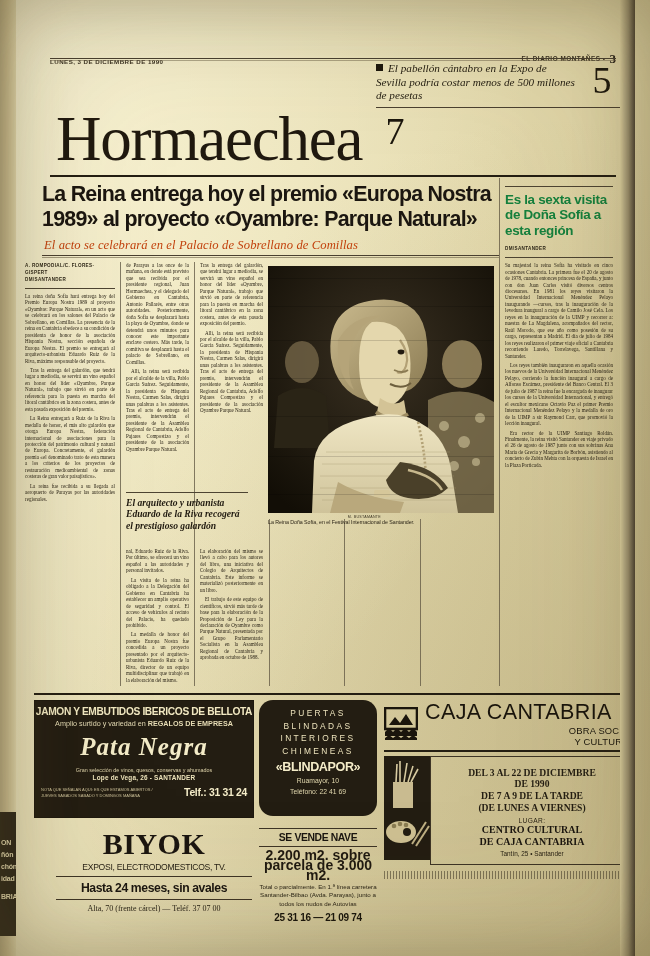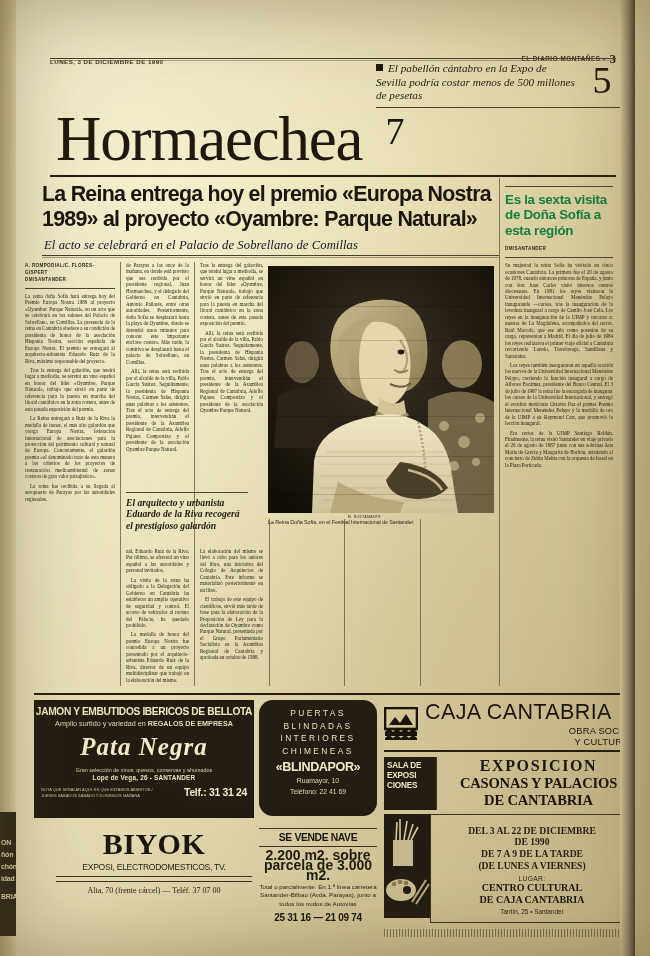--- a/index.html
+++ b/index.html
@@ -99,21 +99,21 @@
 
   
   .headline{
     position:absolute;left:26px;top:182px;width:455px;
     font-family:"Liberation Sans",sans-serif;font-weight:bold;
     font-size:21.4px;line-height:25px;letter-spacing:-.75px;color:#1b1610;
   }
   .subhead{
     position:absolute;left:28px;top:238px;width:455px;
     font-family:"Liberation Serif",serif;font-style:italic;
-    font-size:12.6px;color:#0f172a;letter-spacing:.1px;
+    font-size:12.6px;color:#c2410c;letter-spacing:.1px;
   }
   .rule-head{position:absolute;left:26px;top:255px;width:457px;height:1px;background:#4a4030;}
   .rule-head2{position:absolute;left:26px;top:257px;width:457px;height:.6px;background:#6d6248;opacity:.6;}
 
   
   .vrule{position:absolute;width:.7px;background:#5d5440;opacity:.75;}
 
   
   .byline{
     font-family:"Liberation Sans",sans-serif;font-weight:bold;
@@ -447,20 +447,21 @@
       <div class="pata-bot">
         <div class="pata-small">NOTA QUE SEÑALAN AQUI: ES QUE ESTAMOS ABIERTOS / JUEVES SABADOS SABADO Y DOMINGOS MAÑANA</div>
         <div class="pata-tel">Telf.: 31 31 24</div>
       </div>
     </div>
 
     <div class="ad ad-biyok">
       <div class="biyok-name">BIYOK</div>
       <div class="biyok-sub">EXPOSI, ELECTRODOMESTICOS, TV.</div>
       <div class="biyok-ln"></div>
+      <div class="biyok-offer">Hasta 24 meses, sin avales</div>
       <div class="biyok-ln"></div>
       <div class="biyok-addr">Alta, 70 (frente cárcel) — Teléf. 37 07 00</div>
     </div>
 
     <div class="ad ad-blind">
       <div style="padding-top:7px;">
         <div class="blind-l">PUERTAS</div>
         <div class="blind-l">BLINDADAS</div>
         <div class="blind-l">INTERIORES</div>
         <div class="blind-l">CHIMENEAS</div>
@@ -489,28 +490,20 @@
         </svg>
         <div style="flex:1;">
           <div class="caja-name">CAJA CANTABRIA</div>
           <div class="caja-obra">
             <span>OBRA SOCIAL</span><br>
             <span>Y CULTURAL</span>
           </div>
         </div>
       </div>
       <div class="caja-rule"></div>
-      <div class="caja-body">
-        <div class="sala">SALA DE EXPOSI CIONES</div>
-        <div class="caja-main">
-          <div class="expo">EXPOSICION</div>
-          <div class="expo-t">CASONAS Y PALACIOS</div>
-          <div class="expo-t">DE CANTABRIA</div>
-        </div>
-      </div>
       <div style="display:flex;margin-top:4px;">
         <div style="width:46px;">
           <svg width="46" height="104" viewBox="0 0 46 104">
             <rect width="46" height="104" fill="#231d12"></rect>
             <rect x="9" y="26" width="20" height="26" fill="#c9bb90"></rect>
             <g stroke="#d8cba1" stroke-width="1.6">
               <path d="M12 26 l1 -18"></path>
                 <path d="M16 26 l0 -21"></path>
                 <path d="M20 26 l3 -19"></path>
               <path d="M24 26 l5 -16"></path>

